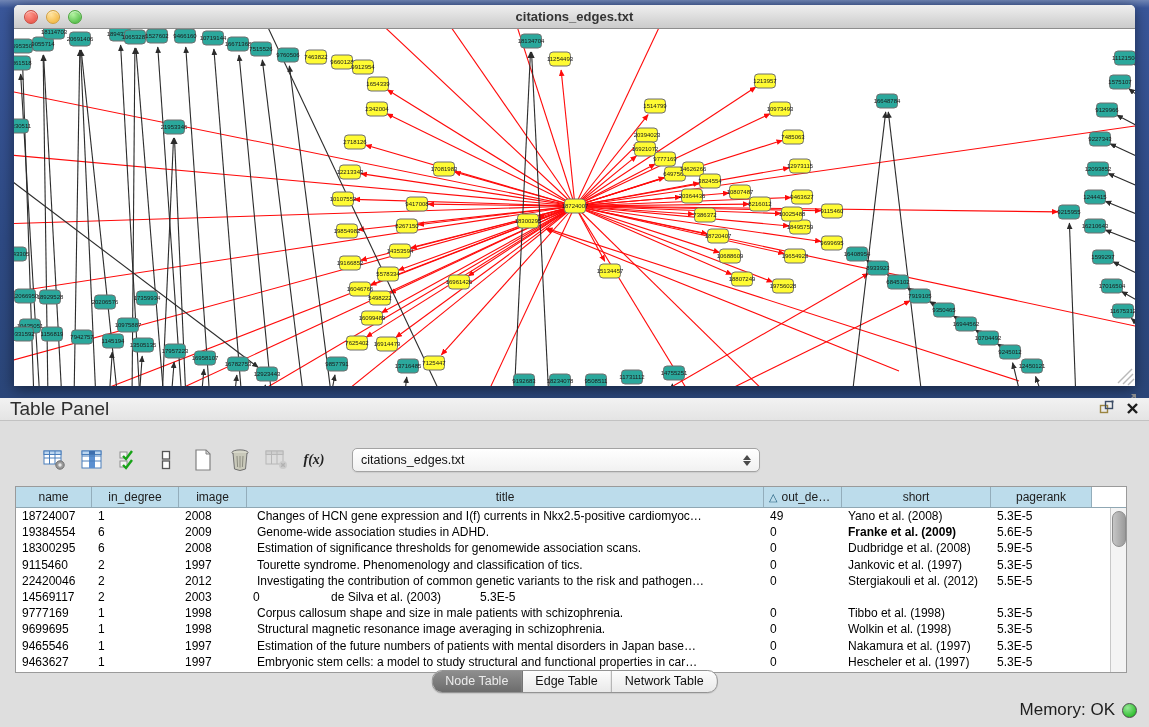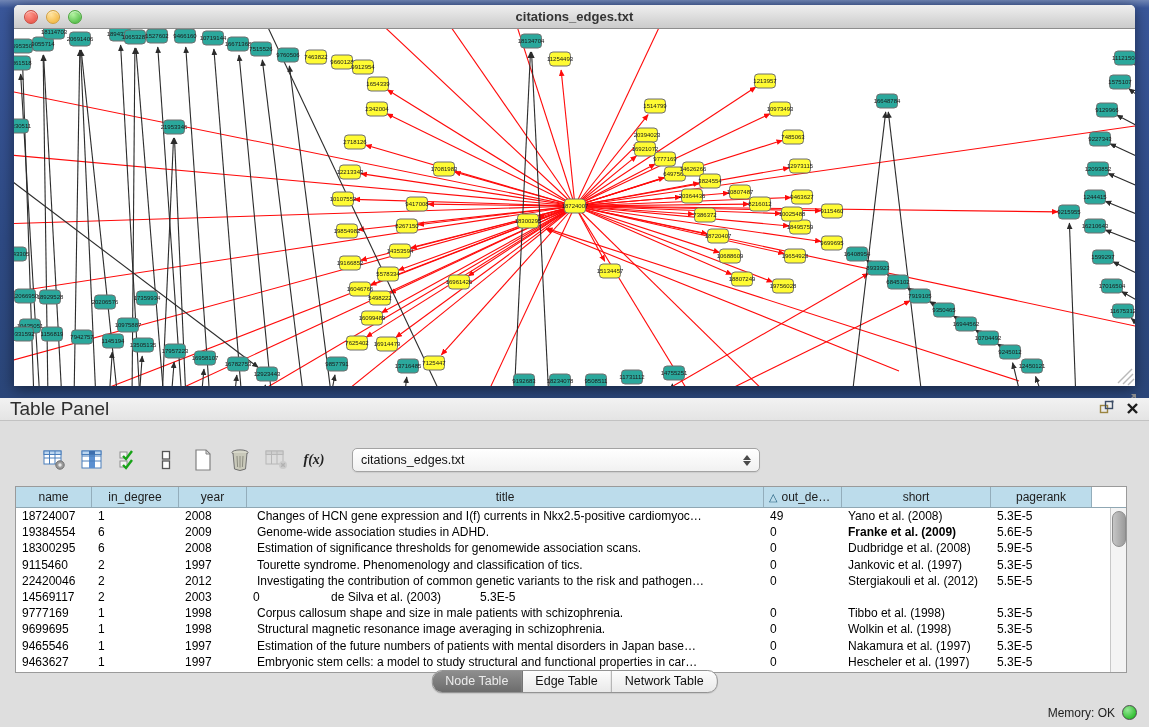--- a/index.html
+++ b/index.html
@@ -56,21 +56,21 @@
           background:linear-gradient(90deg,#C6C6C6,#9B9B9B);border:1px solid #8C8C8C;}
 
   .tabbar{position:absolute;top:272px;left:50%;transform:translateX(-50%);display:flex;height:21px;
           border:1px solid #939393;border-radius:10px;overflow:hidden;background:linear-gradient(#FDFDFD,#E9E9E9);
           box-shadow:0 1px 1px rgba(0,0,0,.1);}
   .tab{padding:0 13px;line-height:21px;font-size:12.5px;color:#101010;border-right:1px solid #ABABAB;cursor:default;}
   .tab:last-child{border-right:none;}
   .tab.active{background:linear-gradient(#8E8E8E,#6C6C6C);color:#ECECEC;border-right-color:#5c5c5c;}
 
   .status{position:absolute;right:12px;bottom:7px;display:flex;align-items:center;gap:7px;
-          font-size:12px;color:#1e1e1e;}
+          font-size:17px;color:#1e1e1e;}
   .memdot{width:13px;height:13px;border-radius:50%;border:1px solid #4c4c4c;
           background:radial-gradient(circle at 35% 30%,#97E897,#2EBE2E 75%);}
 
   .resize-cursor{position:absolute;left:1124px;top:392px;color:#8a8a8a;}
 </style>
 </head>
 <body>
 
 <div class="desktop">
   <div class="gwindow">
@@ -776,21 +776,21 @@
 
   <div class="tablebox">
     <div class="thead" id="thead">
         <div class="th" style="width: 76px;">
           <span>name</span>
         </div>
         <div class="th" style="width: 87px;">
           <span>in_degree</span>
         </div>
         <div class="th" style="width: 68px;">
-          <span>year</span>
+          <span>image</span>
         </div>
         <div class="th" style="width: 517px;">
           <span>title</span>
         </div>
         <div class="th sorted" style="width: 78px;">
           <span class="sortglyph">△</span>
           <span>out_de…</span>
         </div>
         <div class="th" style="width: 149px;">
           <span>short</span>

